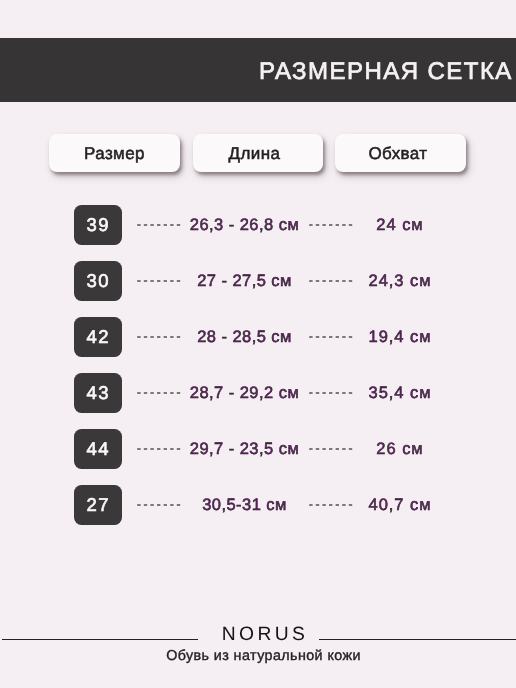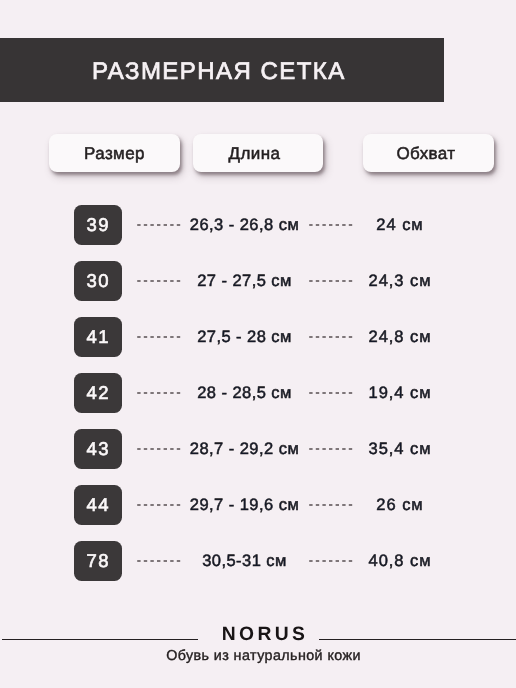--- a/index.html
+++ b/index.html
@@ -14,23 +14,23 @@
     font-family: "Liberation Sans", sans-serif;
     -webkit-font-smoothing: antialiased;
     text-rendering: geometricPrecision;
   }
   .page { position: relative; width: 516px; height: 688px; }
 
   
   .header-band {
     position: absolute;
     left: 0; top: 38px;
-    width: 444px; height: 64px;
+    width: 516px; height: 64px;
     background: #373435;
-    display: flex; align-items: center; justify-content: center;
+    display: flex; align-items: center; justify-content: flex-end;
   }
   .header-title {
     filter: opacity(99.9%);
     color: #F6F1F4;
     font-size: 24px;
     font-weight: 400;
     -webkit-text-stroke: 0.72px #F6F1F4;
     letter-spacing: 1.45px;
     position: relative;
     left: -3.2px;
@@ -60,21 +60,21 @@
     color: #231F20;
     letter-spacing: 0.42px;
     position: relative;
     top: 1px;
     white-space: nowrap;
   }
   .chip-2 .chip-label { left: -3.5px; }
   .chip-3 .chip-label { left: -2.5px; }
   .chip-1 { left: 49px;  width: 131px; }
   .chip-2 { left: 193px; width: 130px; }
-  .chip-3 { left: 335px; width: 131px; margin-left: 28px; }
+  .chip-3 { left: 335px; width: 131px; }
 
   
   .rows { position: absolute; left: 0; top: 205px; width: 516px; }
   .row {
     position: relative;
     height: 40px;
     margin-bottom: 16px;
     padding-left: 24px;
   }
   .badge {
@@ -106,21 +106,21 @@
   .dash-2 { left: 309px; width: 44px; }
   .cell {
     filter: opacity(99.9%);
     position: absolute;
     top: 0; height: 40px;
     display: flex; align-items: center; justify-content: center;
     font-size: 16.5px;
     font-weight: 400;
     -webkit-text-stroke: 0.54px #231F20;
     letter-spacing: 0.45px;
-    color: #0f172a;
+    color: #701a75;
     white-space: nowrap;
   }
   .cell-len { left: 182px; width: 125px; }
   .cell-gir { left: 356px; width: 88px; letter-spacing: 0.95px; }
 
   
   .footer { position: absolute; left: 0; top: 620px; width: 516px; }
   .brand-row {
     position: relative;
     height: 38px;
@@ -129,21 +129,21 @@
   .rule {
     position: absolute;
     top: 19px; height: 0;
     border-top: 1.2px solid #241F21;
   }
   .rule-l { left: 2px; width: 196px; }
   .rule-r { left: 319px; width: 197px; }
   .brand {
     filter: opacity(99.9%);
     font-size: 19.3px;
-    font-weight: 700;
+    font-weight: 400;
     letter-spacing: 3.4px;
     position: relative;
     left: 7px;
     top: -4px;
     color: #181415;
   }
   .tagline {
     filter: opacity(99.9%);
     position: absolute;
     left: 0; top: 28px;
@@ -208,37 +208,20 @@
         <div class="cell cell-len">27 - 27,5 см</div>
         <div class="dash dash-2">
           <svg width="44" height="8" viewBox="0 0 44 8">
             <line x1="0.2" y1="4.0" x2="43.4" y2="4.0" stroke="#574F52" stroke-width="1.3" stroke-dasharray="3.4 3.2"></line>
           </svg>
         </div>
         <div class="cell cell-gir">24,3 см</div>
       </div>
       <div class="row">
         <div class="badge">
-          <span class="badge-text">41</span>
-        </div>
-        <div class="dash dash-1">
-          <svg width="44" height="8" viewBox="0 0 44 8">
-            <line x1="0.2" y1="4.0" x2="43.4" y2="4.0" stroke="#574F52" stroke-width="1.3" stroke-dasharray="3.4 3.2"></line>
-          </svg>
-        </div>
-        <div class="cell cell-len">27,5 - 28 см</div>
-        <div class="dash dash-2">
-          <svg width="44" height="8" viewBox="0 0 44 8">
-            <line x1="0.2" y1="4.0" x2="43.4" y2="4.0" stroke="#574F52" stroke-width="1.3" stroke-dasharray="3.4 3.2"></line>
-          </svg>
-        </div>
-        <div class="cell cell-gir">24,8 см</div>
-      </div>
-      <div class="row">
-        <div class="badge">
           <span class="badge-text">42</span>
         </div>
         <div class="dash dash-1">
           <svg width="44" height="8" viewBox="0 0 44 8">
             <line x1="0.2" y1="4.0" x2="43.4" y2="4.0" stroke="#574F52" stroke-width="1.3" stroke-dasharray="3.4 3.2"></line>
           </svg>
         </div>
         <div class="cell cell-len">28 - 28,5 см</div>
         <div class="dash dash-2">
           <svg width="44" height="8" viewBox="0 0 44 8">
@@ -266,44 +249,44 @@
       </div>
       <div class="row">
         <div class="badge">
           <span class="badge-text">44</span>
         </div>
         <div class="dash dash-1">
           <svg width="44" height="8" viewBox="0 0 44 8">
             <line x1="0.2" y1="4.0" x2="43.4" y2="4.0" stroke="#574F52" stroke-width="1.3" stroke-dasharray="3.4 3.2"></line>
           </svg>
         </div>
-        <div class="cell cell-len">29,7 - 19,6 см</div>
+        <div class="cell cell-len">29,7 - 23,5 см</div>
         <div class="dash dash-2">
           <svg width="44" height="8" viewBox="0 0 44 8">
             <line x1="0.2" y1="4.0" x2="43.4" y2="4.0" stroke="#574F52" stroke-width="1.3" stroke-dasharray="3.4 3.2"></line>
           </svg>
         </div>
         <div class="cell cell-gir">26 см</div>
       </div>
       <div class="row">
         <div class="badge">
-          <span class="badge-text">78</span>
+          <span class="badge-text">27</span>
         </div>
         <div class="dash dash-1">
           <svg width="44" height="8" viewBox="0 0 44 8">
             <line x1="0.2" y1="4.0" x2="43.4" y2="4.0" stroke="#574F52" stroke-width="1.3" stroke-dasharray="3.4 3.2"></line>
           </svg>
         </div>
         <div class="cell cell-len">30,5-31 см</div>
         <div class="dash dash-2">
           <svg width="44" height="8" viewBox="0 0 44 8">
             <line x1="0.2" y1="4.0" x2="43.4" y2="4.0" stroke="#574F52" stroke-width="1.3" stroke-dasharray="3.4 3.2"></line>
           </svg>
         </div>
-        <div class="cell cell-gir">40,8 см</div>
+        <div class="cell cell-gir">40,7 см</div>
       </div>
     </div>
 
   <div class="footer">
     <div class="brand-row">
       <div class="rule rule-l"></div>
       <div class="brand">NORUS</div>
       <div class="rule rule-r"></div>
     </div>
     <div class="tagline">Обувь из натуральной кожи</div>

